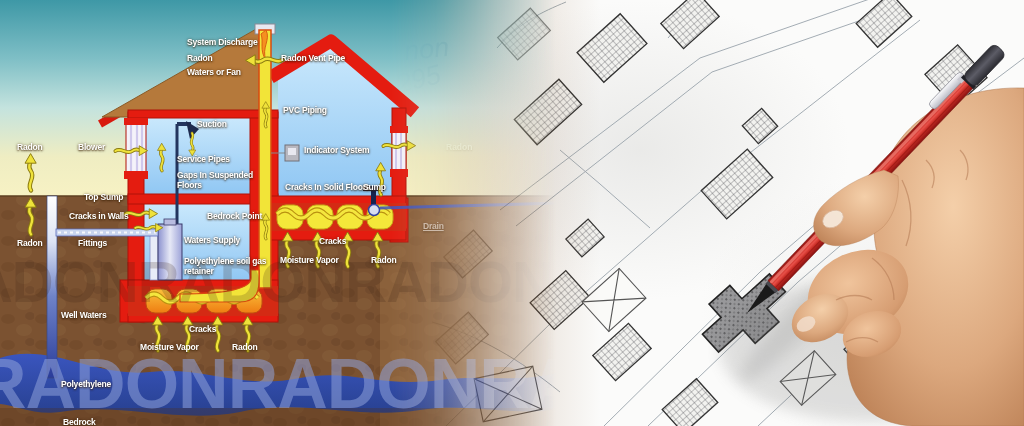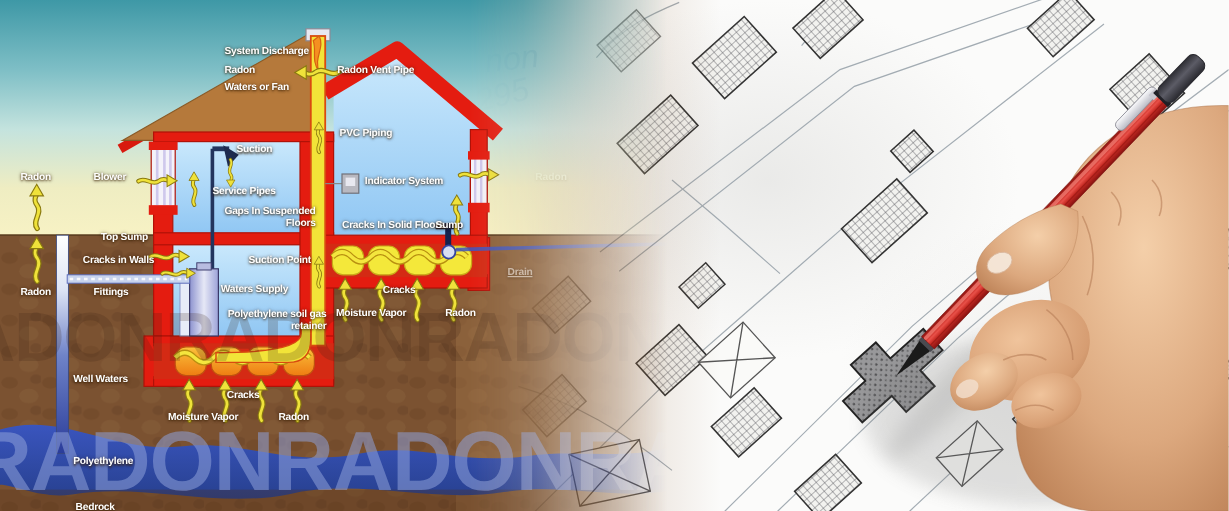--- a/index.html
+++ b/index.html
@@ -4,21 +4,21 @@
 <style>
   html,body{margin:0;padding:0;background:#fff;}
   .stage{position:relative;width:1024px;height:426px;overflow:hidden;
          font-family:"Liberation Sans",sans-serif;background:#fbfbfa;}
   .lay{position:absolute;left:0;top:0;}
   
   .diagram{position:absolute;left:0;top:0;width:560px;height:426px;overflow:hidden;
     -webkit-mask-image:linear-gradient(90deg,#000 0,#000 392px,rgba(0,0,0,.82) 436px,rgba(0,0,0,.38) 495px,transparent 556px);
             mask-image:linear-gradient(90deg,#000 0,#000 392px,rgba(0,0,0,.82) 436px,rgba(0,0,0,.38) 495px,transparent 556px);}
   .lbl{position:absolute;color:#fff;font-size:8.5px;font-weight:700;letter-spacing:-.2px;
-       line-height:1.15;white-space:nowrap;text-shadow:0 1px 2px rgba(55,30,0,.85),0 0 3px rgba(55,30,0,.5);text-align:right;}
+       line-height:1.15;white-space:nowrap;text-shadow:0 1px 2px rgba(55,30,0,.85),0 0 3px rgba(55,30,0,.5);}
   .lbl.wrap{white-space:normal;}
   .lbl.faded{opacity:.55;text-decoration:underline;}
   .wm-row{position:absolute;white-space:nowrap;font-weight:700;letter-spacing:-1px;pointer-events:none;}
   .wm-a{top:248px;left:-70px;font-size:58px;color:rgba(58,36,20,.20);}
   .wm-b{top:344px;left:-24px;font-size:70px;color:rgba(142,160,216,.55);}
   .map-ann{position:absolute;color:#8e8e96;font-style:italic;pointer-events:none;}
   .ann-1{left:404px;top:34px;font-size:27px;transform:rotate(-6deg);opacity:.45;}
   .ann-2{left:396px;top:64px;font-size:27px;transform:rotate(-14deg);opacity:.38;}
   .ann-3{left:446px;top:142px;font-size:8.5px;font-weight:700;font-style:normal;color:#fff;
          opacity:.5;text-shadow:0 1px 2px rgba(55,30,0,.6);}
@@ -334,21 +334,21 @@
     <div class="lbl" style="left:197px;top:120px">Suction</div>
     <div class="lbl" style="left:304px;top:146px">Indicator System</div>
     <div class="lbl" style="left:17px;top:143px">Radon</div>
     <div class="lbl" style="left:78px;top:143px">Blower</div>
     <div class="lbl" style="left:177px;top:155px">Service Pipes</div>
     <div class="lbl wrap" style="left:177px;top:171px;width:86px">Gaps In Suspended Floors</div>
     <div class="lbl" style="left:84px;top:193px">Top Sump</div>
     <div class="lbl" style="left:69px;top:212px">Cracks in Walls</div>
     <div class="lbl" style="left:285px;top:183px">Cracks In Solid Floors</div>
     <div class="lbl" style="left:363px;top:183px">Sump</div>
-    <div class="lbl" style="left:207px;top:212px">Suction Point</div>
+    <div class="lbl" style="left:207px;top:212px">Bedrock Point</div>
     <div class="lbl faded" style="left:423px;top:222px">Drain</div>
     <div class="lbl" style="left:17px;top:239px">Radon</div>
     <div class="lbl" style="left:78px;top:239px">Fittings</div>
     <div class="lbl" style="left:184px;top:236px">Waters Supply</div>
     <div class="lbl wrap" style="left:184px;top:257px;width:88px">Polyethylene soil gas retainer</div>
     <div class="lbl" style="left:319px;top:237px">Cracks</div>
     <div class="lbl" style="left:280px;top:256px">Moisture Vapor</div>
     <div class="lbl" style="left:371px;top:256px">Radon</div>
     <div class="lbl" style="left:61px;top:311px">Well Waters</div>
     <div class="lbl" style="left:189px;top:325px">Cracks</div>

